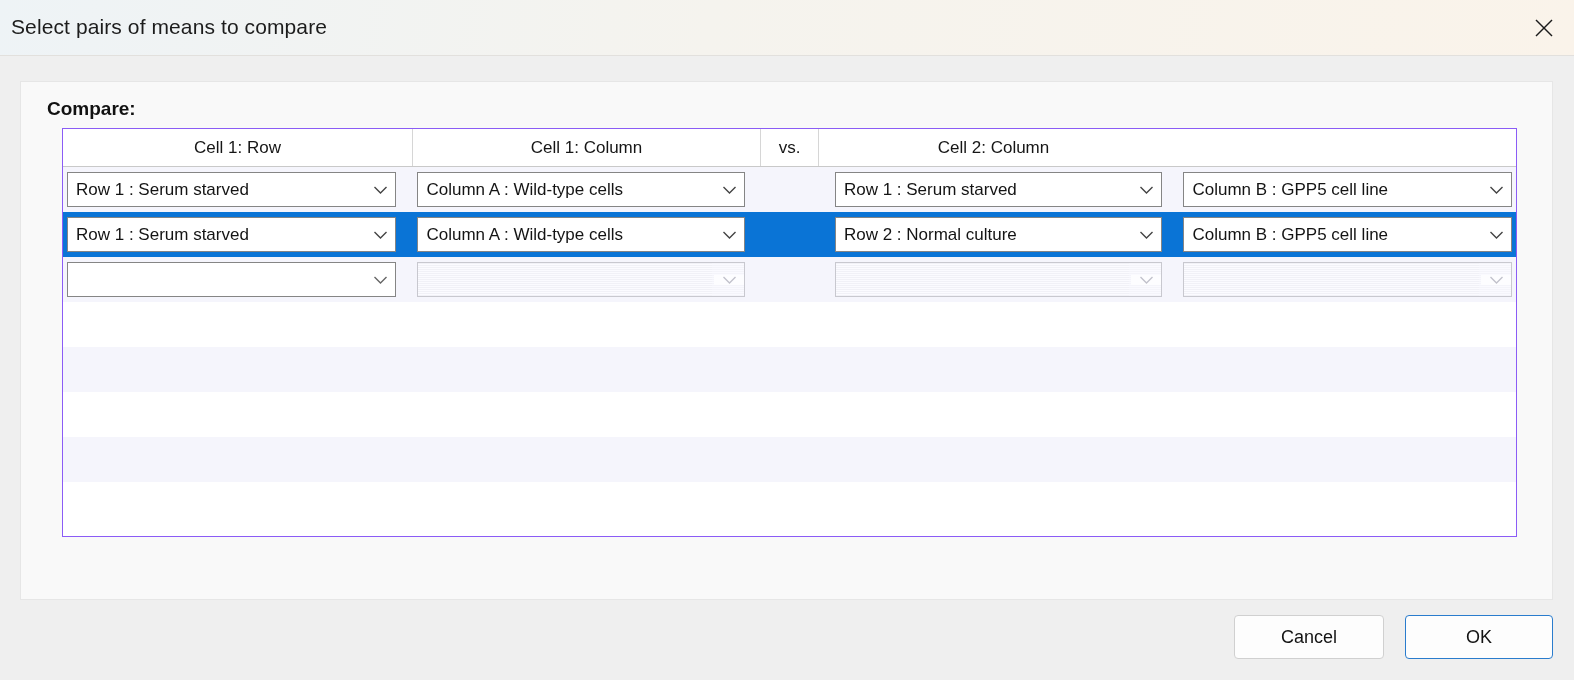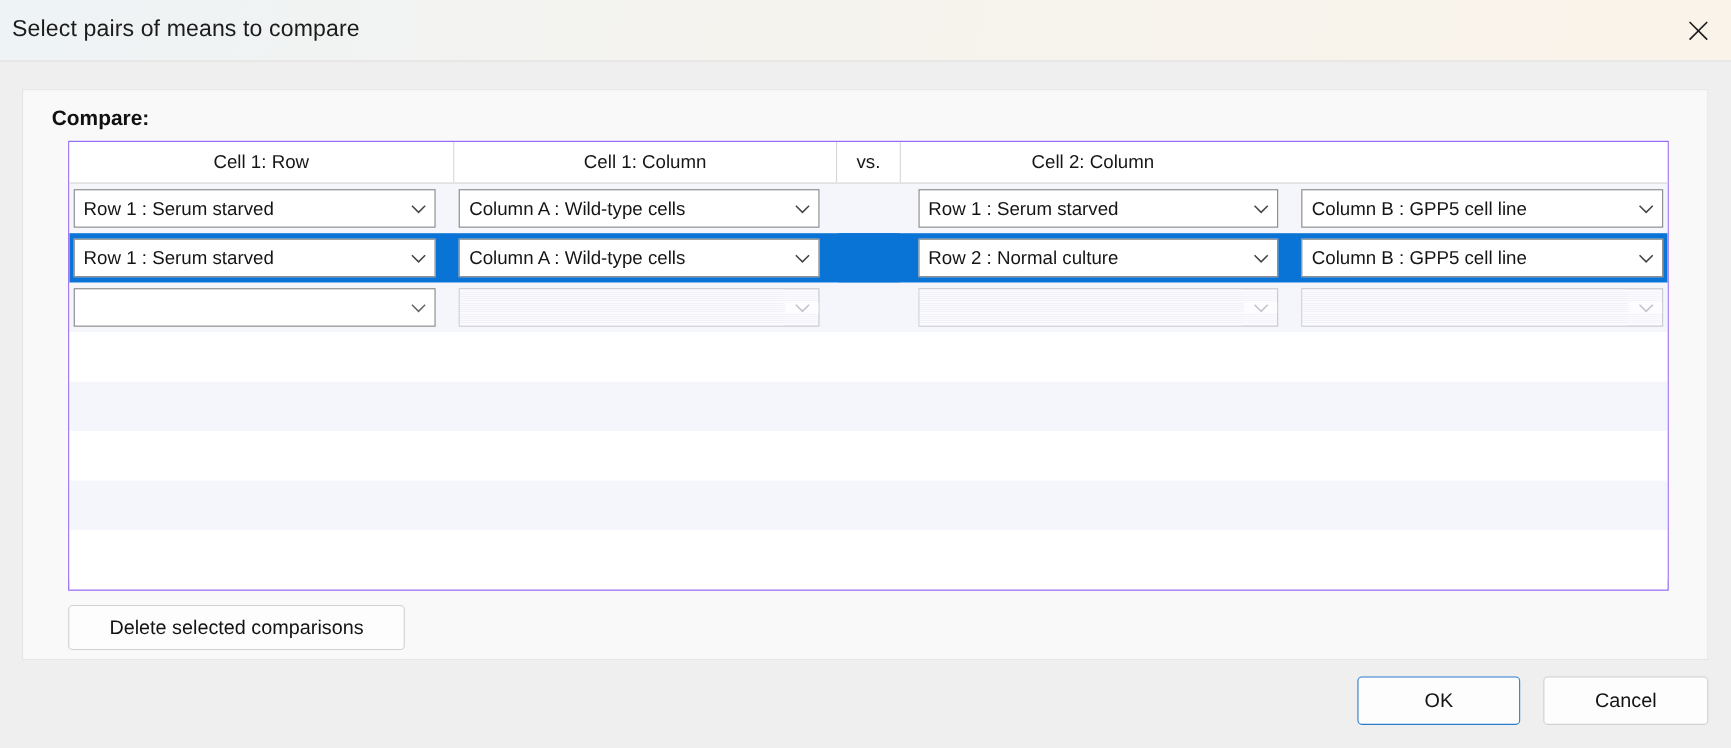--- a/index.html
+++ b/index.html
@@ -359,19 +359,18 @@
 
       <div class="grow plain"></div>
       <div class="grow alt"></div>
       <div class="grow plain"></div>
       <div class="grow alt"></div>
       <div class="grow plain"></div>
 
     </div>
   </div>
 
-  <div class="btn delete-btn">Delete selected comparisons</div>
 </div>
 
 <div class="footer-btns">
+  <div class="btn cancel-btn">Cancel</div>
   <div class="btn ok-btn">OK</div>
-  <div class="btn cancel-btn">Cancel</div>
 </div>
 
 </body></html>

